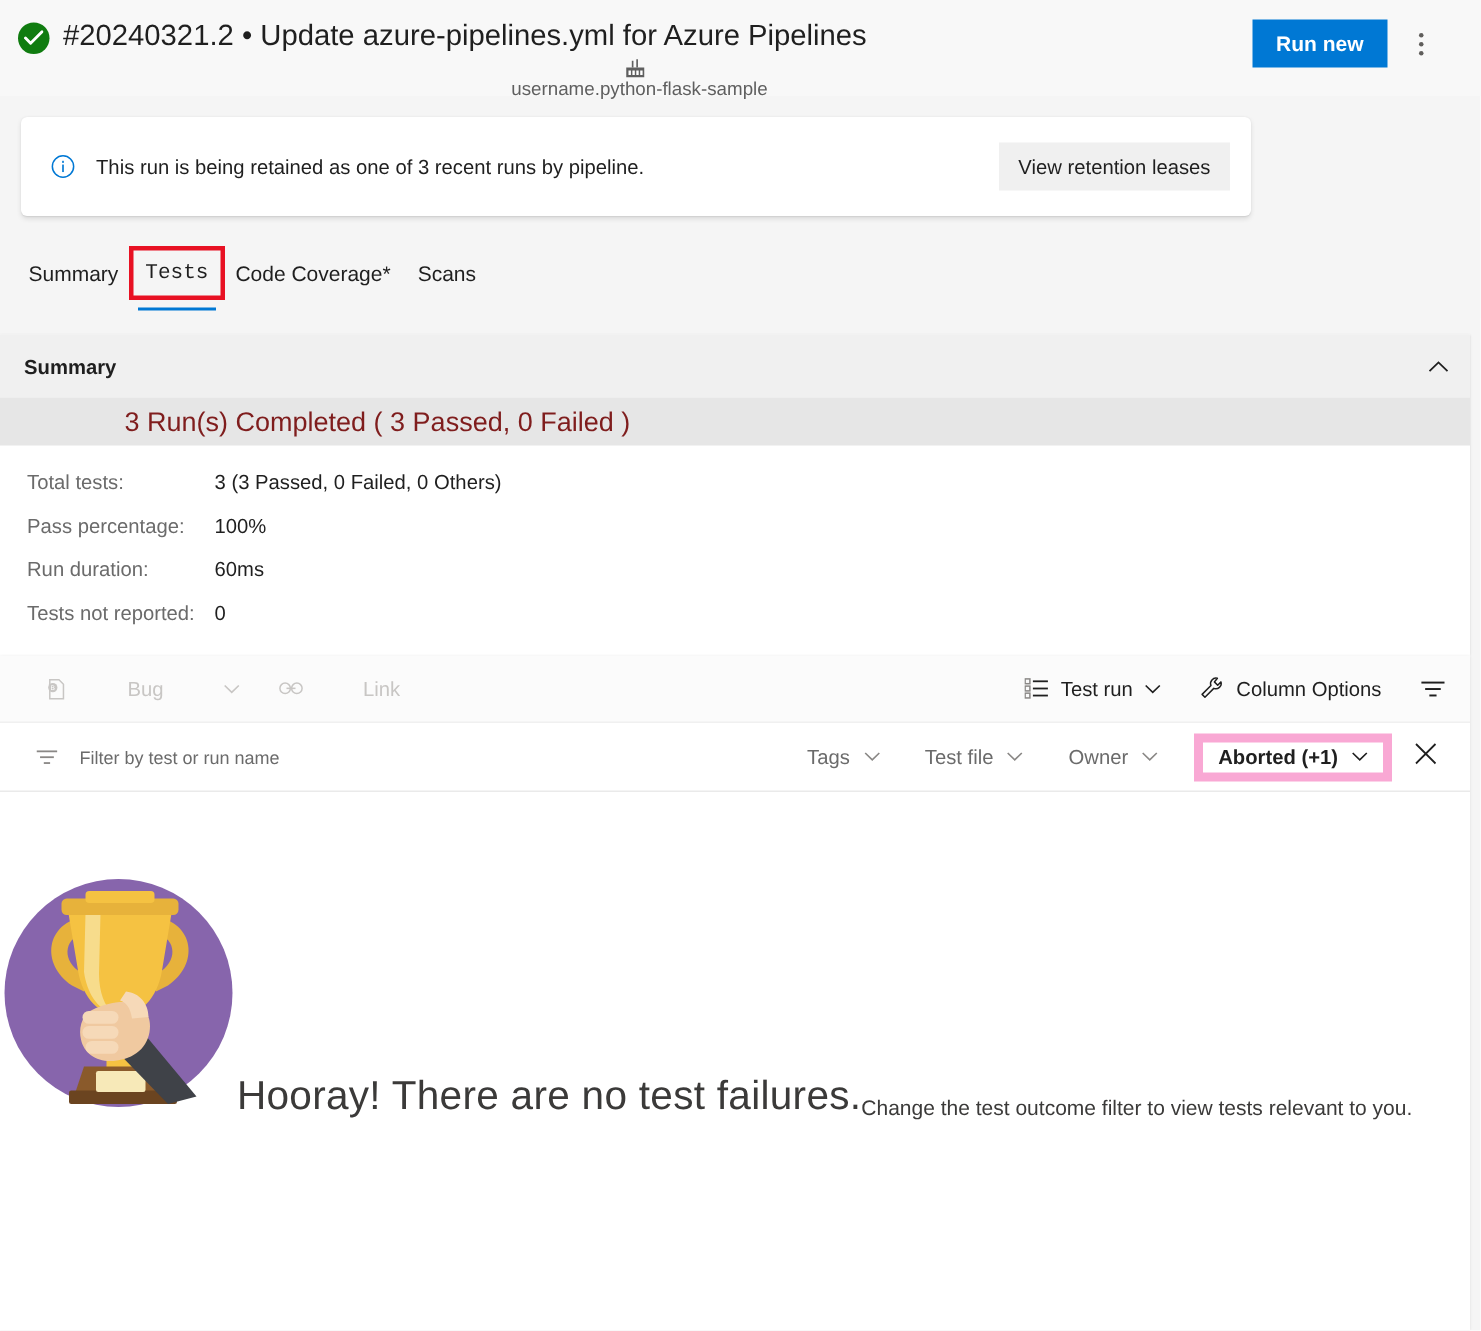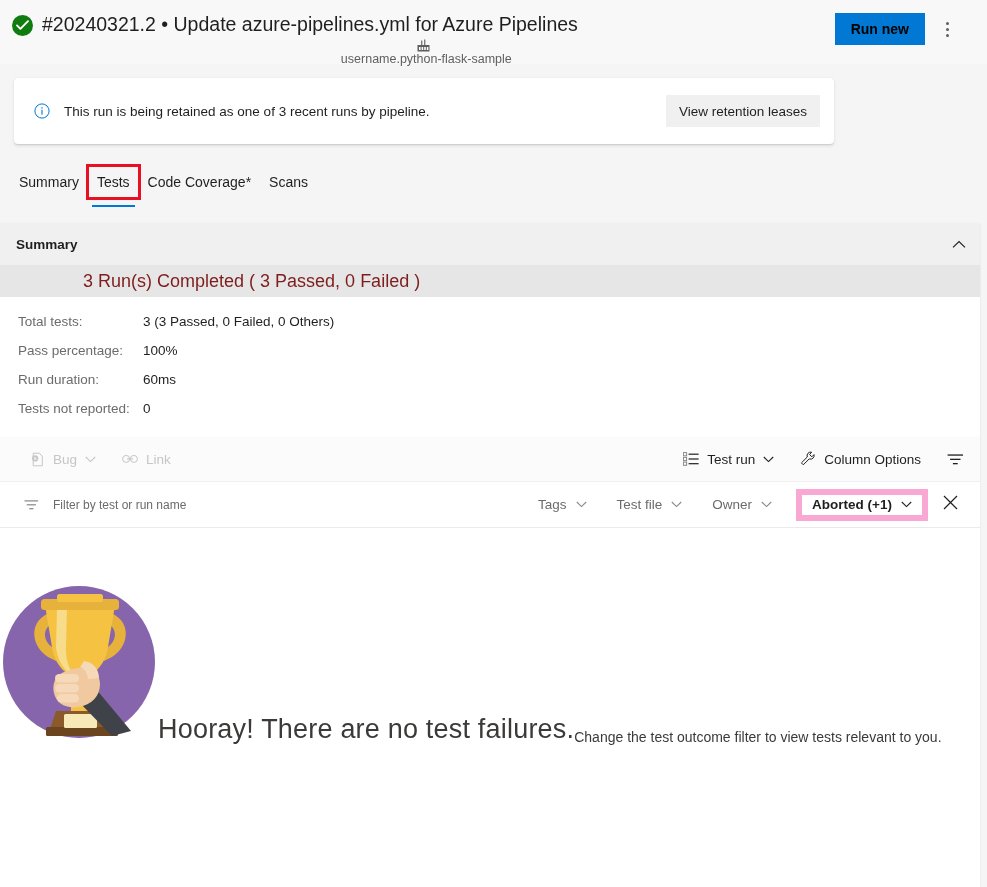--- a/index.html
+++ b/index.html
@@ -43,21 +43,21 @@
     display: flex; align-items: center;
     margin-top: 1px;
     font-size: 12.5px;
     color: #5f5f5f;
     flex-direction: column;
   }
   .pipeline-line .pl-icon { margin-right: 6px; display: flex; }
   .hdr-actions { display: flex; align-items: flex-start; flex: 0 0 auto; }
   .run-new-btn {
     background: #0078d4;
-    color: #000000;
+    color: #ffffff;
     border: none;
     font-family: "Liberation Sans", sans-serif;
     font-size: 14px;
     font-weight: 600;
     height: 32px;
     padding: 0 16px;
     cursor: pointer;
     margin-top: 3px;
     margin-left: 24px;
   }
@@ -113,21 +113,21 @@
   .tab {
     position: relative;
     font-size: 14px;
     color: #1f1f1f;
     height: 44px;
     line-height: 44px;
     padding: 0 9px;
     cursor: pointer;
     white-space: nowrap;
   }
-  .tab.selected { font-weight: 400; }
+  .tab.selected { font-weight: 400; font-family: Liberation Mono, monospace; }
   .tab.selected::after {
     content: "";
     position: absolute;
     left: 8px; right: 8px;
     bottom: 3px;
     height: 2px;
     background: #0078d4;
   }
   .tab.highlight-box {
     outline: 3px solid #e81123;
@@ -197,21 +197,21 @@
   }
   .tb-item {
     display: flex; align-items: center;
     font-size: 13.5px;
     margin-right: 26px;
     cursor: pointer;
     white-space: nowrap;
   }
   .tb-item .ic { display: flex; margin-right: 8px; }
   .tb-item .caret { margin-left: 8px; display: flex; }
-  .tb-item.disabled { color: #c8c6c4; cursor: default; }
+  .tb-item.disabled { color: #c8c6c4; cursor: default; gap: 32px; }
   .tb-item.enabled { color: #1f1f1f; }
   .tb-spacer { flex: 1 1 auto; }
   .tb-right { display: flex; align-items: center; }
 
   .filter-row {
     height: 46px;
     display: flex;
     align-items: center;
     padding: 0 14px 0 24px;
     border-bottom: 1px solid #eaeaea;

